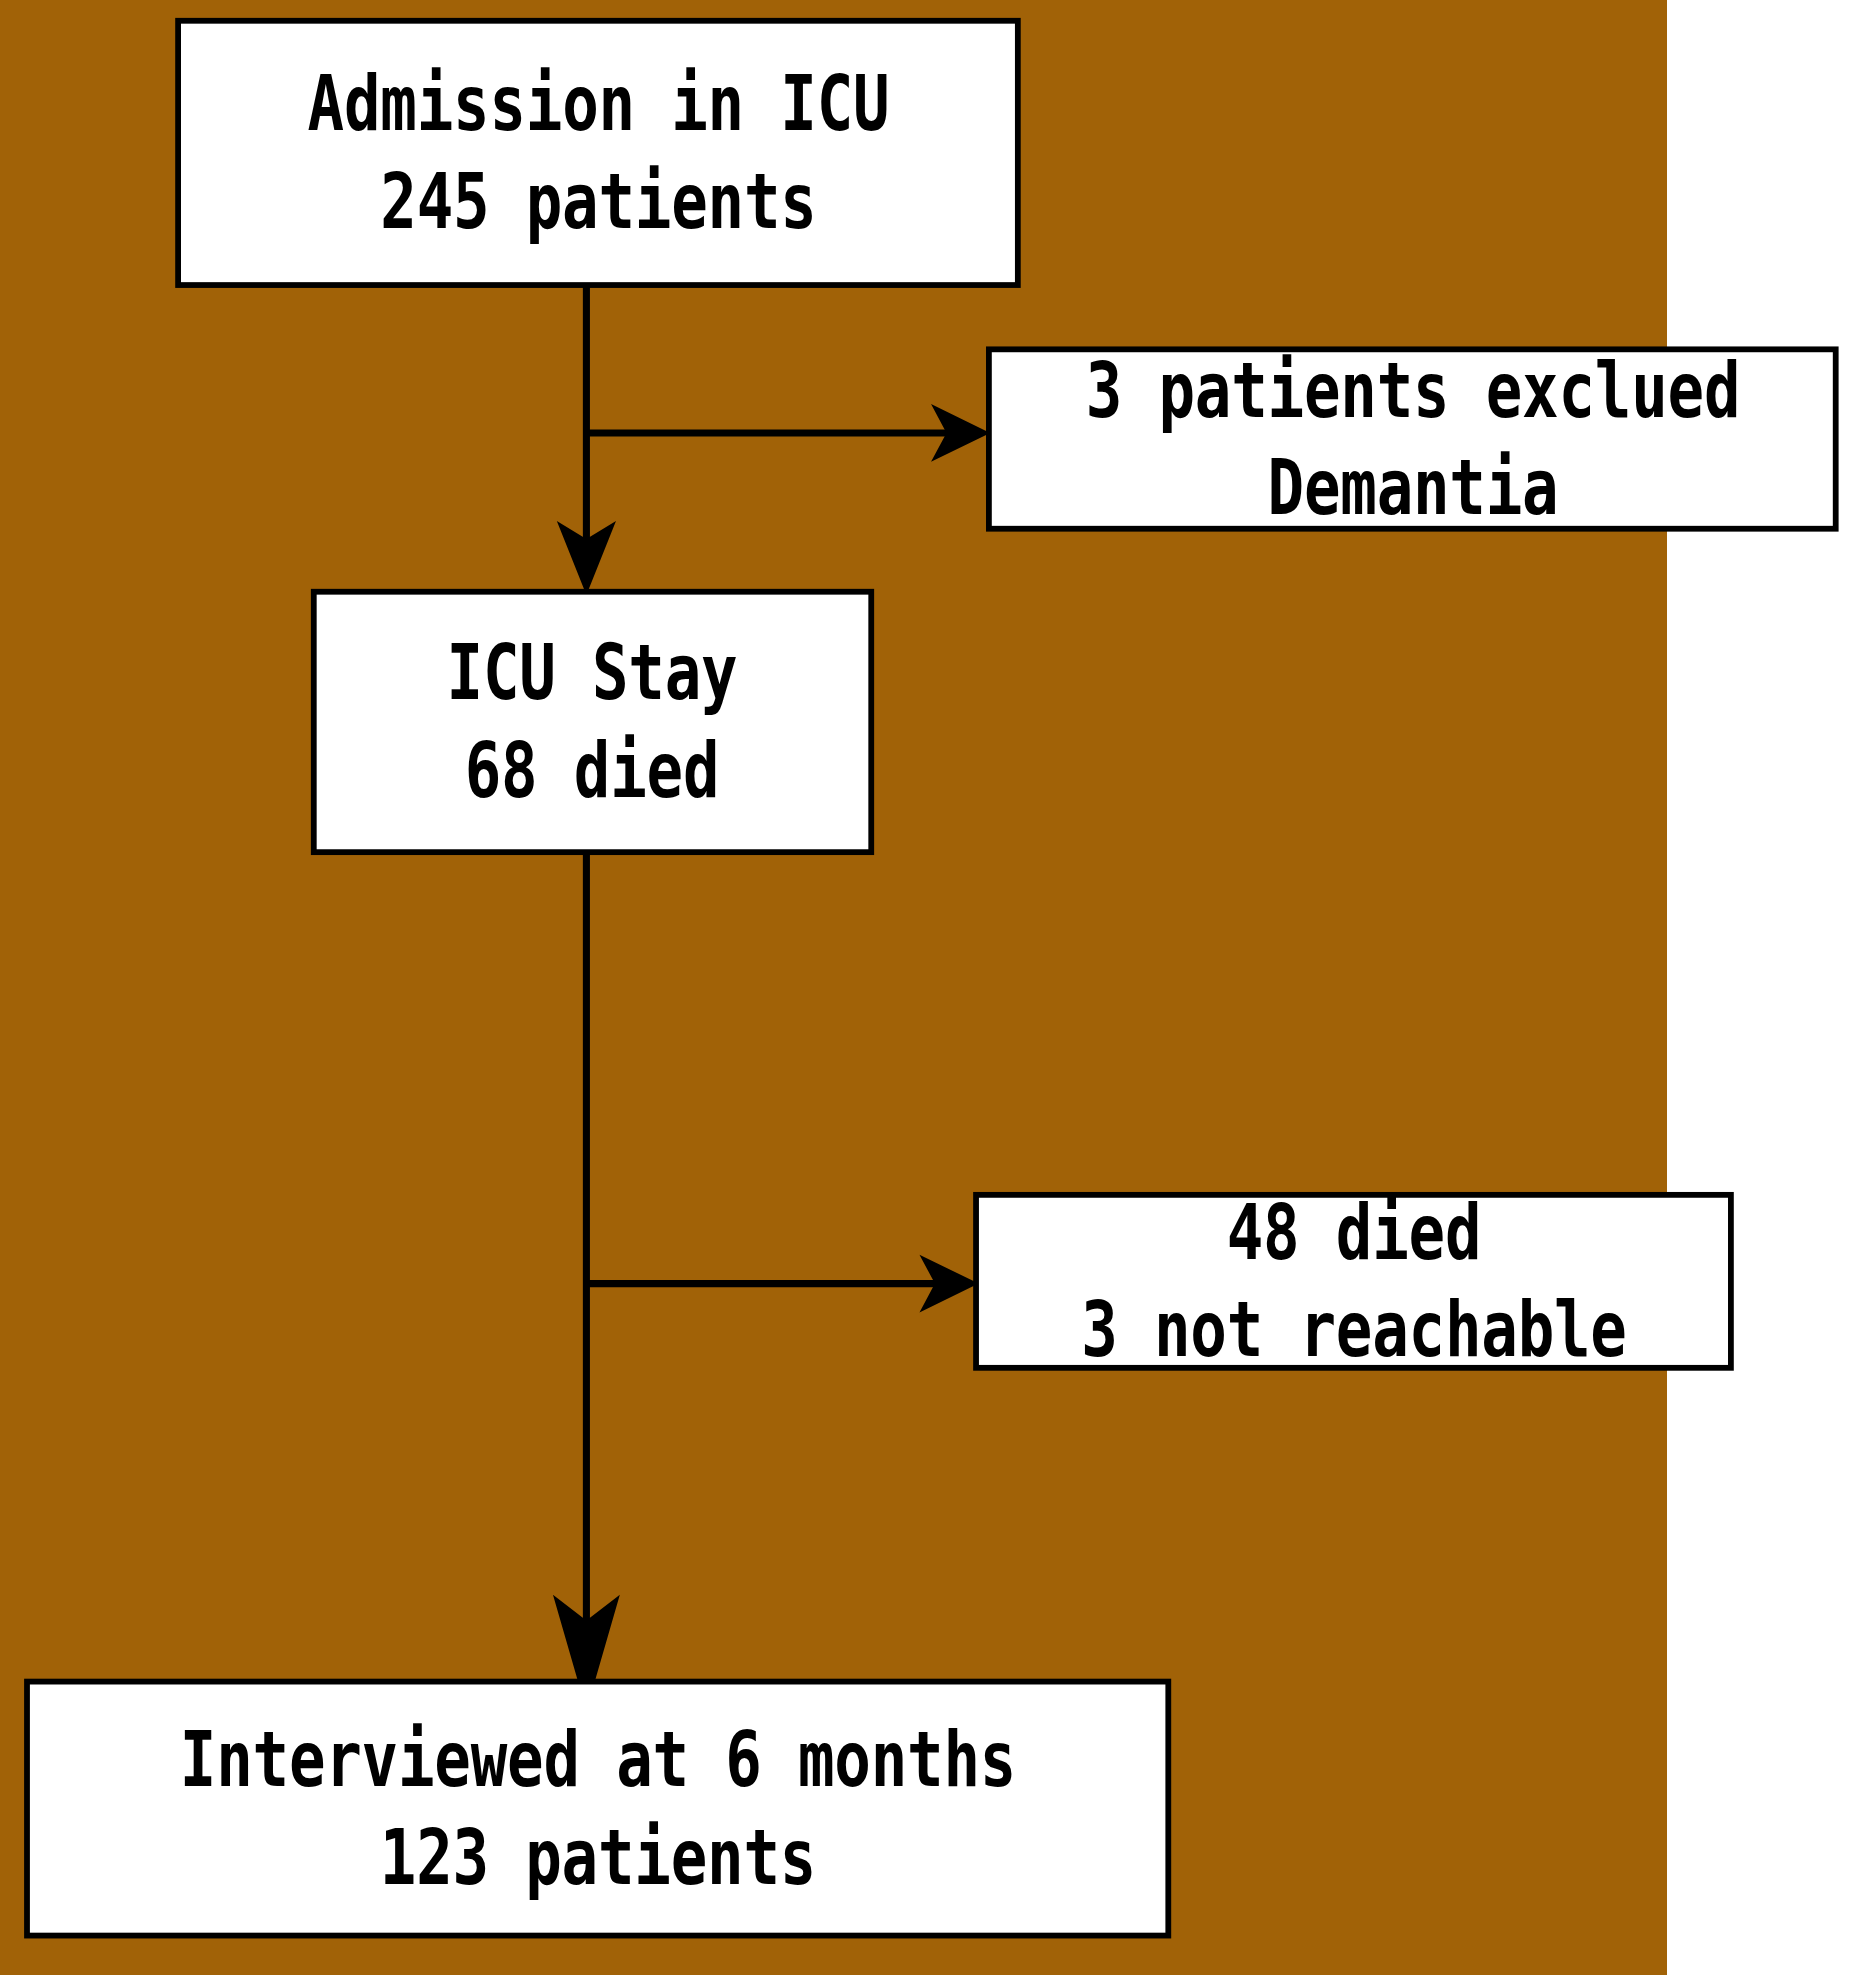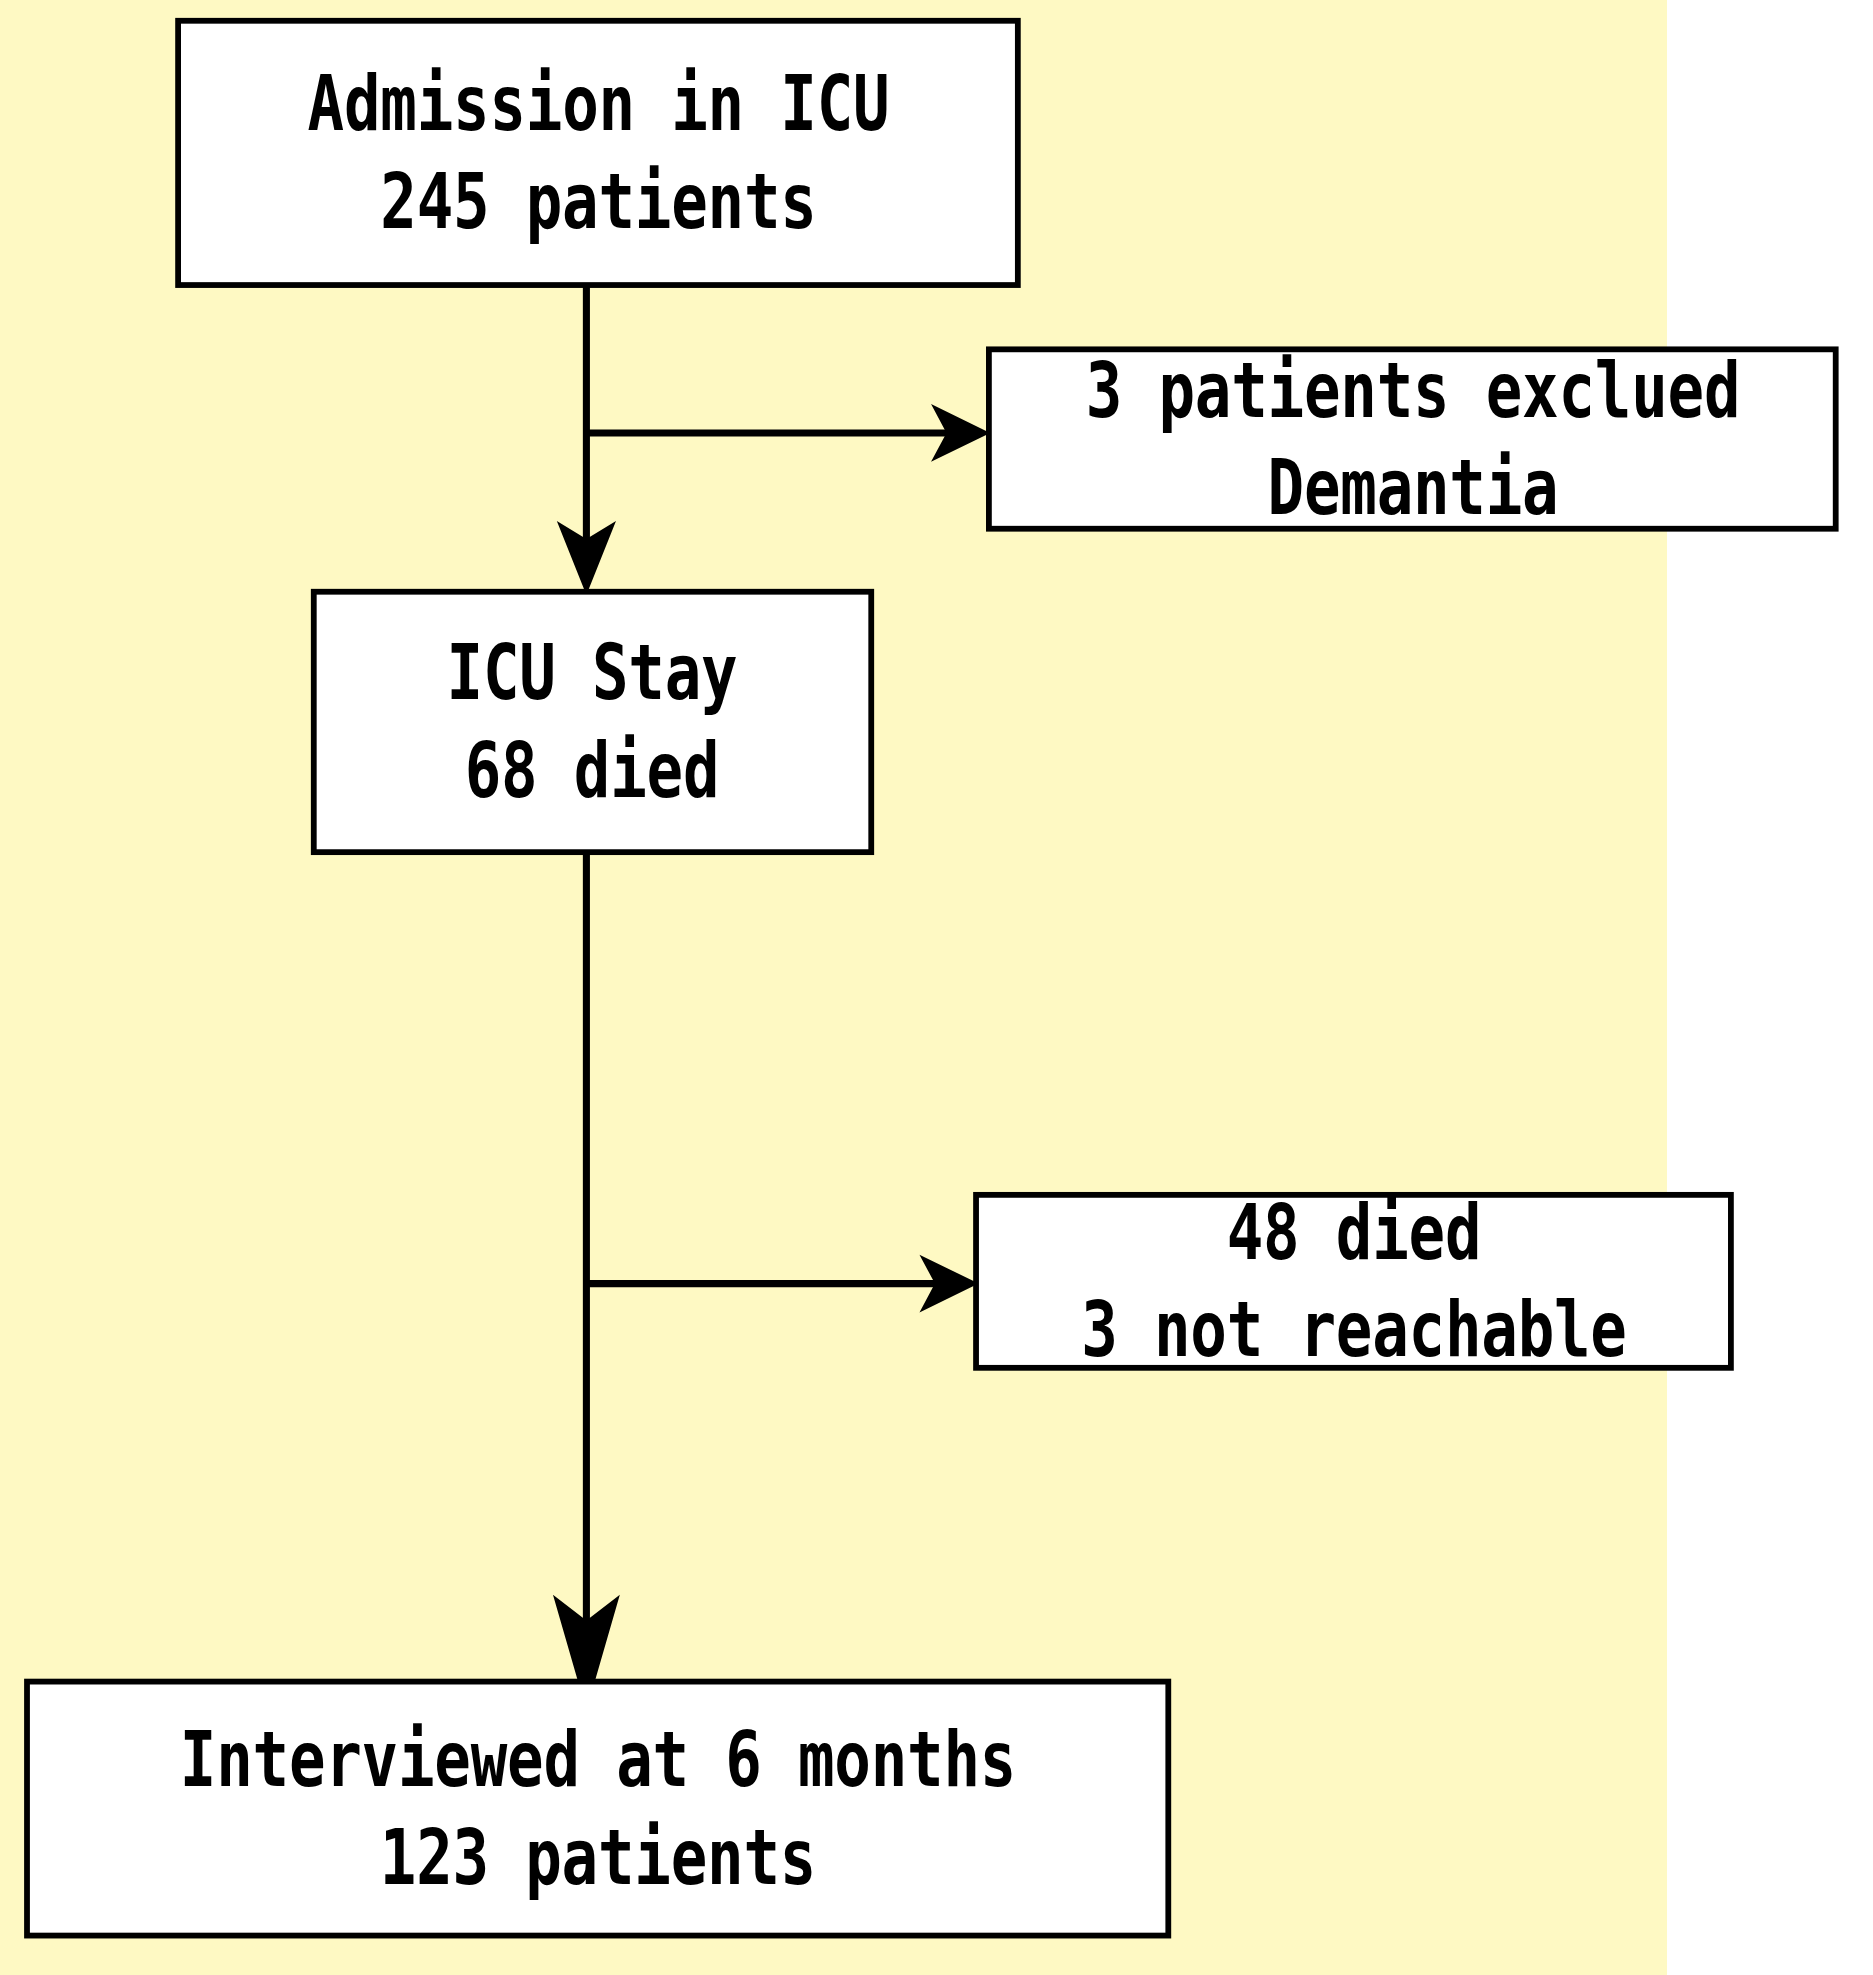--- a/index.html
+++ b/index.html
@@ -11,21 +11,21 @@
   body {
     width: 1873px;
     height: 1975px;
     overflow: hidden;
     font-family: "DejaVu Sans Mono", "Liberation Mono", monospace;
   }
   #flow-root {
     position: relative;
     width: 1667px;
     height: 1975px;
-    background: #fef9c3;
+    background: #a16207;
   }
   #flow-svg {
     position: absolute;
     top: 0;
     left: 0;
     width: 1873px;
     height: 1975px;
     display: block;
   }
   .node-box {

